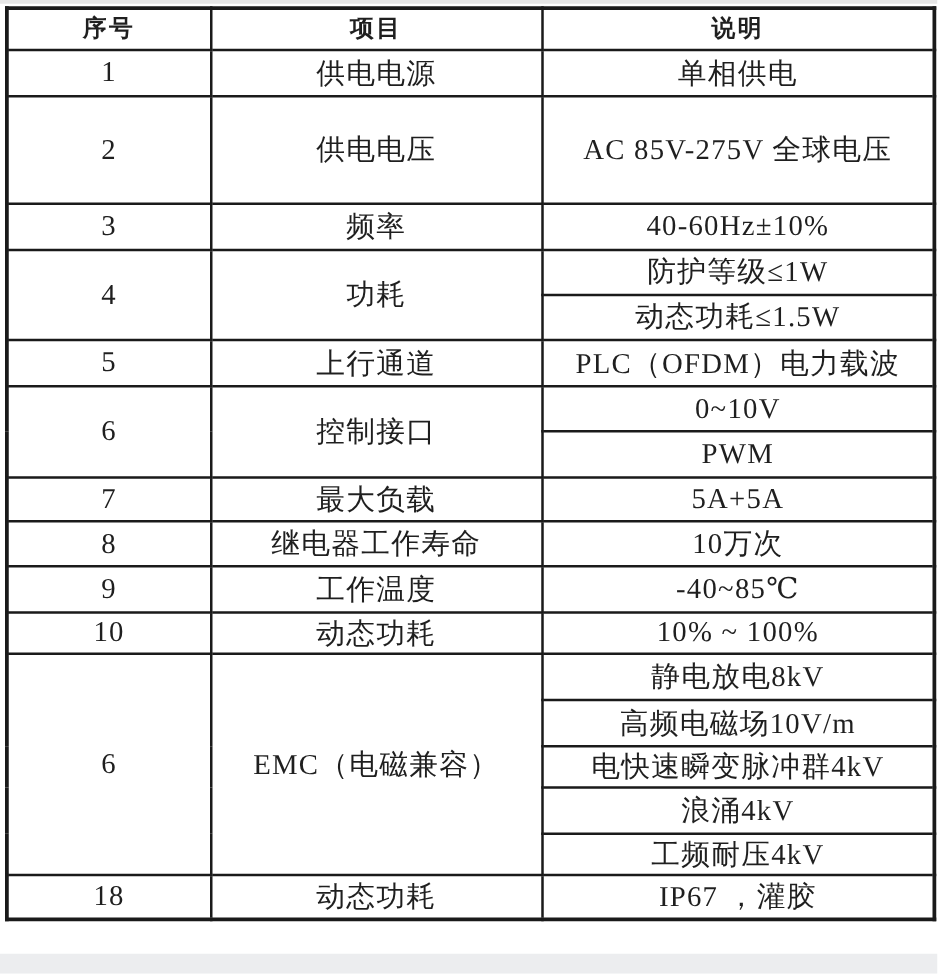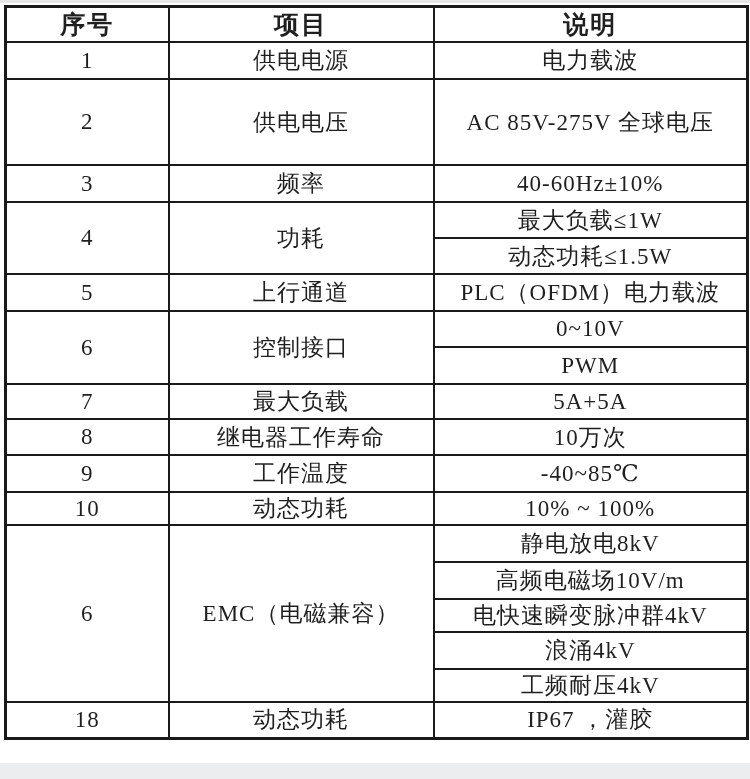--- a/index.html
+++ b/index.html
@@ -36,21 +36,21 @@
   table.spec th, table.spec td {
     border: 2px solid #1a1a1a;
     text-align: center;
     vertical-align: middle;
     padding: 0;
     color: #1f1f1f;
     overflow: hidden;
     white-space: nowrap;
   }
   table.spec th {
-    font-size: 25px;
+    font-size: 19px;
     font-weight: bold;
     letter-spacing: 2px;
   }
   table.spec td {
     font-size: 23px;
     letter-spacing: 1px;
   }
   
   tr.hdr  { height: 33px; }
   tr.h35  { height: 35px; }
@@ -77,36 +77,36 @@
     <tr class="hdr">
       <th>序号</th>
       <th>项目</th>
       <th>说明</th>
     </tr>
   </thead>
   <tbody>
     <tr class="h37">
       <td>1</td>
       <td>供电电源</td>
-      <td>电力载波</td>
+      <td>单相供电</td>
     </tr>
     <tr class="h86">
       <td>2</td>
       <td>供电电压</td>
       <td>AC 85V-275V 全球电压</td>
     </tr>
     <tr class="h37">
       <td>3</td>
       <td>频率</td>
       <td>40-60Hz±10%</td>
     </tr>
     <tr class="h36">
       <td rowspan="2">4</td>
       <td rowspan="2">功耗</td>
-      <td>最大负载≤1W</td>
+      <td>防护等级≤1W</td>
     </tr>
     <tr class="h36">
       <td>动态功耗≤1.5W</td>
     </tr>
     <tr class="h37">
       <td>5</td>
       <td>上行通道</td>
       <td>PLC（OFDM）电力载波</td>
     </tr>
     <tr class="h36">

